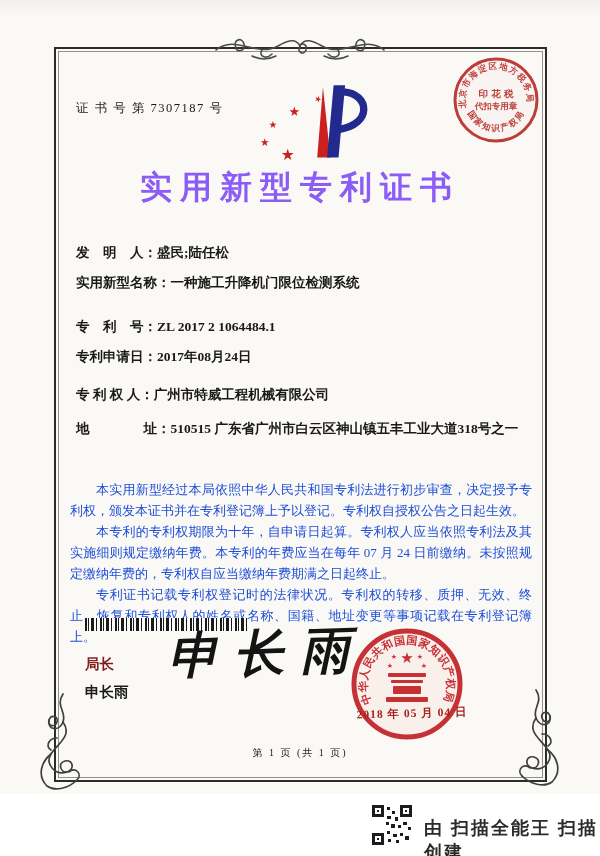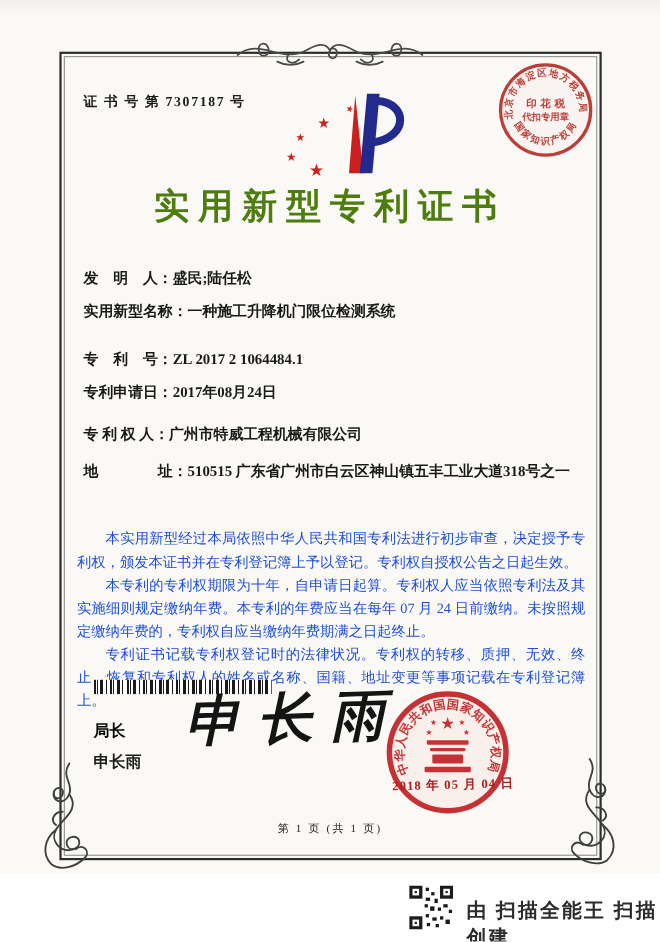--- a/index.html
+++ b/index.html
@@ -11,27 +11,27 @@
   .scan-strip{position:absolute;left:0;top:794px;width:600px;height:62px;background:#ffffff;}
 
   .frame{position:absolute;left:54px;top:47px;width:489px;height:731px;border:2px solid #2c2c2c;}
   .frame-inner{position:absolute;inset:2px;border:1px solid #909090;}
 
   .ornament{position:absolute;color:#474747;}
   .orn-top{left:212px;top:30px;}
   .orn-bl{left:33px;top:692px;}
   .orn-br{left:504px;top:688px;transform:scaleX(-1);}
 
-  .cert-no{position:absolute;left:76px;top:84px;font-size:12.5px;font-weight:700;
+  .cert-no{position:absolute;left:76px;top:100px;font-size:12.5px;font-weight:400;
            letter-spacing:1.5px;color:#1b1b1b;}
 
   .logo{position:absolute;left:225px;top:82px;width:150px;height:82px;}
 
   .title{position:absolute;left:0;top:166px;width:600px;text-align:center;
-         font-size:32px;font-weight:700;letter-spacing:8px;color:#4d7c0f;}
+         font-size:32px;font-weight:700;letter-spacing:8px;color:#8b5cf6;}
 
   .fields{position:absolute;left:76px;top:243px;width:452px;font-size:13.5px;
           font-weight:700;color:#191919;line-height:19px;}
   .frow{margin-bottom:11px;}
   .frow.g1{margin-bottom:25px;}
   .frow.g2{margin-bottom:11px;}
   .frow.g3{margin-bottom:11px;}
   .frow.g4{margin-bottom:19px;}
   .frow.g5{margin-bottom:15px;}
   .frow.g6{margin-bottom:0;}
@@ -41,21 +41,21 @@
 
   .body-text{position:absolute;left:70px;top:479px;width:462px;font-size:13px;
              line-height:1.62;color:#1d4ed8;text-align:justify;}
   .body-text p{margin:0;text-indent:2em;}
 
   .barcode{position:absolute;left:85px;top:618px;width:162px;height:13px;
            background:repeating-linear-gradient(90deg,#1a1a1a 0 2px,#fdfdfd 2px 3px,
              #1a1a1a 3px 4px,#fdfdfd 4px 6px,#1a1a1a 6px 9px,#fdfdfd 9px 11px,
              #1a1a1a 11px 12px,#fdfdfd 12px 15px);}
 
-  .director{position:absolute;left:85px;top:655px;font-size:14.5px;font-weight:700;color:#000000;
+  .director{position:absolute;left:85px;top:655px;font-size:14.5px;font-weight:700;color:#7f1d1d;
             font-family:"Liberation Sans","DejaVu Sans",sans-serif;}
   .director-name{position:absolute;left:85px;top:683px;font-size:14.5px;font-weight:700;color:#1c1c1c;
             font-family:"Liberation Sans","DejaVu Sans",sans-serif;}
   .autograph{position:absolute;left:168px;top:620px;font-size:50px;font-style:italic;
              font-weight:600;letter-spacing:16px;color:#141414;transform:rotate(-2deg);
              font-family:"DejaVu Serif",serif;}
 
   .seal{position:absolute;}
   .seal-tax{left:452px;top:56px;width:88px;height:88px;opacity:.88;}
   .seal-office{left:350px;top:627px;width:114px;height:114px;opacity:.95;}

